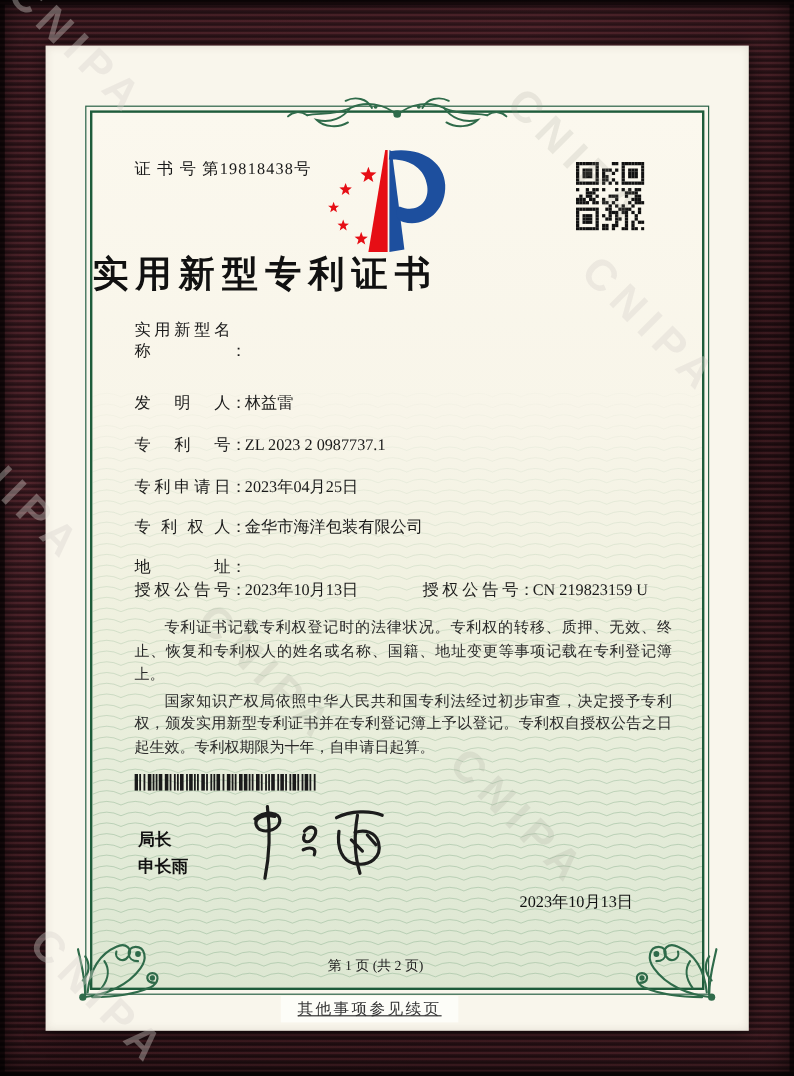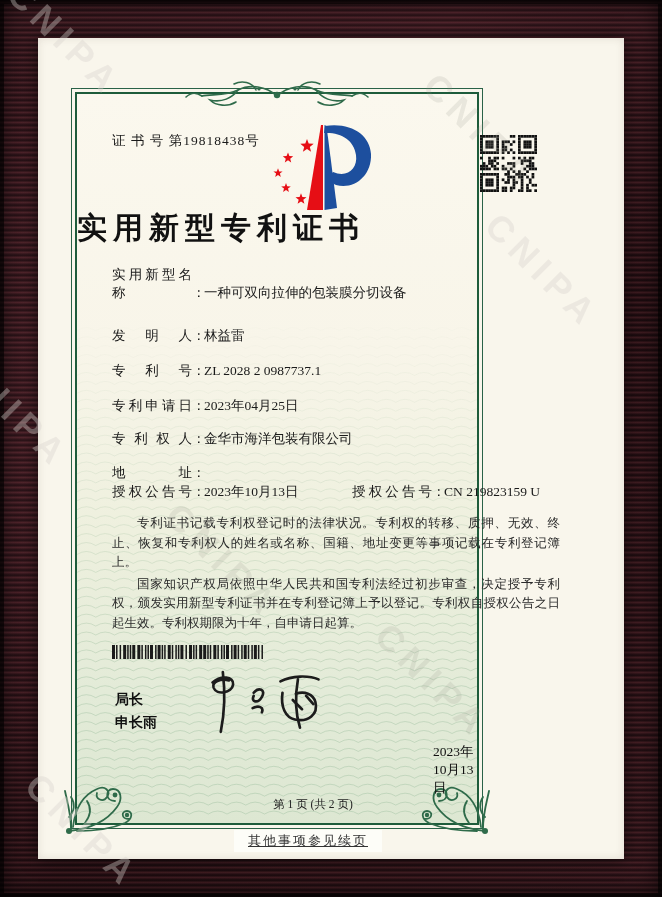--- a/index.html
+++ b/index.html
@@ -9,21 +9,21 @@
   .wood{position:absolute;inset:0;
     background:
       repeating-linear-gradient(180deg, rgba(0,0,0,.38) 0 1px, rgba(120,55,60,.22) 2px 3px, rgba(0,0,0,.30) 4px 5px),
       linear-gradient(135deg,#3c1b22 0%,#4a222a 30%,#2c1318 60%,#3a1a20 100%);
     box-shadow:inset 0 0 0 4px rgba(0,0,0,.6), inset 0 0 26px rgba(0,0,0,.8);}
   
   .paper{position:absolute;left:38px;top:38px;right:38px;bottom:38px;
     background:#f9f6ec;
     box-shadow:0 0 16px rgba(0,0,0,.65), inset 0 0 8px rgba(60,40,30,.12);}
   
-  .cert-box{position:absolute;left:37px;top:54px;width:404px;height:733px;
+  .cert-box{position:absolute;left:37px;top:54px;width:512px;height:733px;
     border:2.5px solid #1e5c3b;outline:1px solid #2a6247;outline-offset:3px;
     background:linear-gradient(180deg,#fbf8ee 0%,#f8f5e9 35%,#eef0de 60%,#e3ebd8 82%,#dde7d2 100%);
     box-sizing:border-box;}
   .waves{position:absolute;inset:0;width:100%;height:100%;pointer-events:none;}
   
   .wm{position:absolute;transform:rotate(45deg);font-family:"Liberation Sans",sans-serif;
       font-weight:bold;font-size:36px;letter-spacing:7px;pointer-events:none;white-space:nowrap;z-index:40;}
   .wm.dark{color:rgba(216,210,204,.38);}
   .wm.light{color:rgba(150,148,136,.17);}
   
@@ -399,31 +399,30 @@
             <polygon points="44.0,71.2 45.4,75.0 49.5,75.2 46.3,77.8 47.4,81.7 44.0,79.4 40.6,81.7 41.7,77.8 38.5,75.2 42.6,75.0"></polygon>
           </g>
       </svg>
 
       <div class="title">实用新型专利证书</div>
 
       <div class="fields">
         <div class="frow" style="margin-bottom:25px">
           <span class="flabel">实用新型名称</span>
             <span class="fcolon">：</span>
-          <span class="fvalue">一种可双向拉伸的包装膜分切设备</span>
         </div>
         <div class="frow" style="margin-bottom:17px">
           <span class="flabel">发明人</span>
             <span class="fcolon">：</span>
           <span class="fvalue">林益雷</span>
         </div>
         <div class="frow" style="margin-bottom:17px">
           <span class="flabel">专利号</span>
             <span class="fcolon">：</span>
-          <span class="fvalue">ZL 2028 2 0987737.1</span>
+          <span class="fvalue">ZL 2023 2 0987737.1</span>
         </div>
         <div class="frow" style="margin-bottom:15px">
           <span class="flabel">专利申请日</span>
             <span class="fcolon">：</span>
           <span class="fvalue">2023年04月25日</span>
         </div>
         <div class="frow" style="margin-bottom:16px">
           <span class="flabel">专利权人</span>
             <span class="fcolon">：</span>
           <span class="fvalue">金华市海洋包装有限公司</span>

